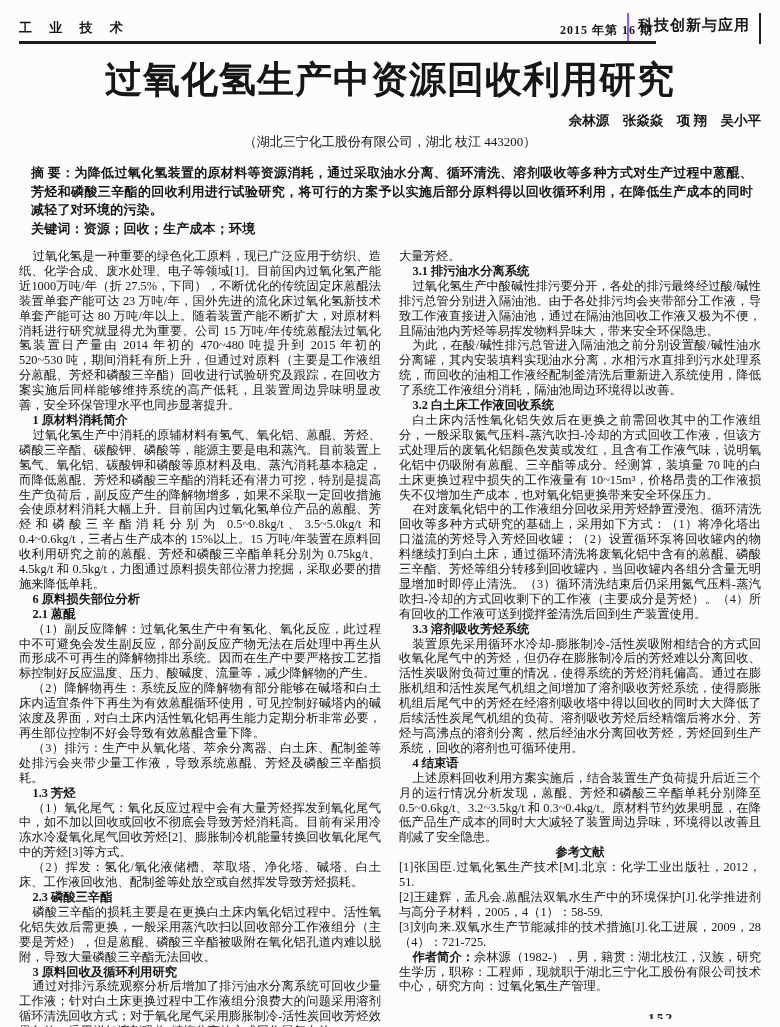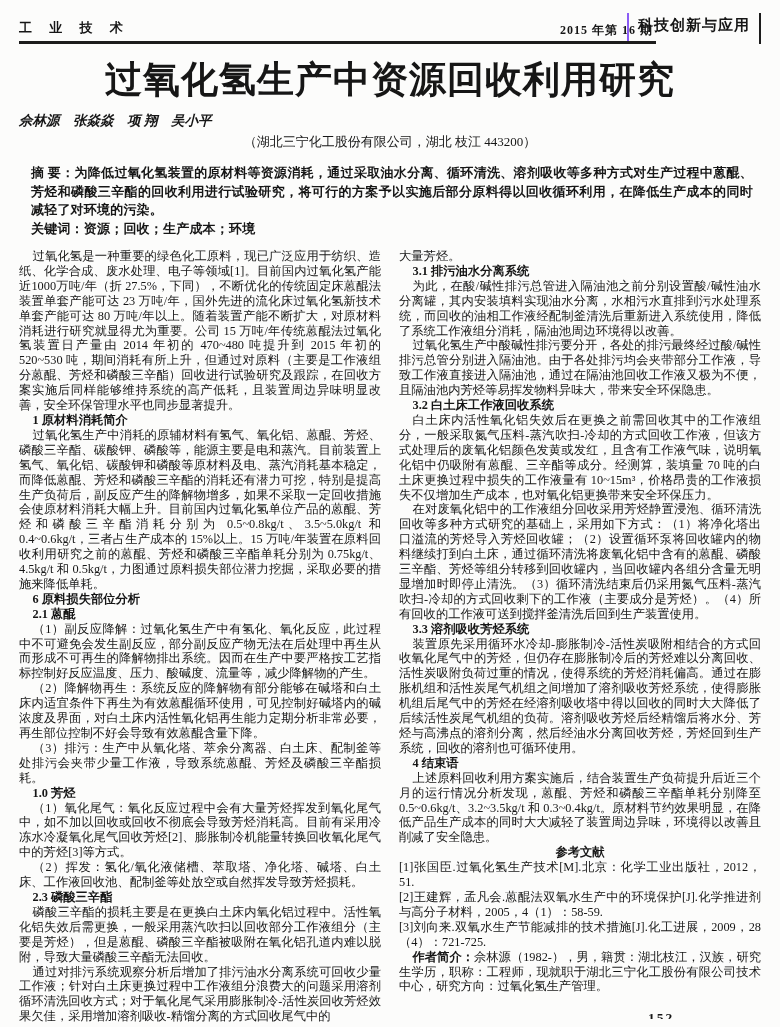--- a/index.html
+++ b/index.html
@@ -25,21 +25,21 @@
     font-family:"Liberation Sans","DejaVu Sans",sans-serif;
     font-size:15px; font-weight:bold; letter-spacing:1px;
   }
   .head-rule { position:absolute; left:0; top:31px; width:637px; height:2.5px; background:#1c1c1c; }
 
   
   .title {
     margin:13px 0 0 0; text-align:center;
     font-size:37px; line-height:42px; font-weight:900; letter-spacing:1px;
   }
-  .authors { margin-top:11px; text-align:left; font-size:13.5px; font-weight:bold;font-style:italic; }
+  .authors { margin-top:11px; text-align:right; font-size:13.5px; font-weight:bold; }
   .affiliation { margin-top:3px; text-align:center; font-size:13px; }
 
   
   .abstract { margin:13px 8px 0 12px; font-size:13px; font-weight:600; line-height:18.5px; text-align:justify; letter-spacing:0.2px; }
   .abstract p { margin:0; }
   .abstract b { font-weight:bold; }
 
   
   .columns { display:flex; gap:18px; margin-top:11px; }
   .col { width:366px; font-size:12.3px; line-height:14.9px; text-align:justify; }
@@ -79,32 +79,33 @@
   <div class="columns">
     <div class="col">
         <p class="blk p">过氧化氢是一种重要的绿色化工原料，现已广泛应用于纺织、造纸、化学合成、废水处理、电子等领域[1]。目前国内过氧化氢产能近1000万吨/年（折 27.5%，下同），不断优化的传统固定床蒽醌法装置单套产能可达 23 万吨/年，国外先进的流化床过氧化氢新技术单套产能可达 80 万吨/年以上。随着装置产能不断扩大，对原材料消耗进行研究就显得尤为重要。公司 15 万吨/年传统蒽醌法过氧化氢装置日产量由 2014 年初的 470~480 吨提升到 2015 年初的 520~530 吨，期间消耗有所上升，但通过对原料（主要是工作液组分蒽醌、芳烃和磷酸三辛酯）回收进行试验研究及跟踪，在回收方案实施后同样能够维持系统的高产低耗，且装置周边异味明显改善，安全环保管理水平也同步显著提升。</p>
         <p class="blk h">1 原材料消耗简介</p>
         <p class="blk p">过氧化氢生产中消耗的原辅材料有氢气、氧化铝、蒽醌、芳烃、磷酸三辛酯、碳酸钾、磷酸等，能源主要是电和蒸汽。目前装置上氢气、氧化铝、碳酸钾和磷酸等原材料及电、蒸汽消耗基本稳定，而降低蒽醌、芳烃和磷酸三辛酯的消耗还有潜力可挖，特别是提高生产负荷后，副反应产生的降解物增多，如果不采取一定回收措施会使原材料消耗大幅上升。目前国内过氧化氢单位产品的蒽醌、芳烃和磷酸三辛酯消耗分别为 0.5~0.8kg/t、3.5~5.0kg/t 和 0.4~0.6kg/t，三者占生产成本的 15%以上。15 万吨/年装置在原料回收利用研究之前的蒽醌、芳烃和磷酸三辛酯单耗分别为 0.75kg/t、4.5kg/t 和 0.5kg/t，力图通过原料损失部位潜力挖掘，采取必要的措施来降低单耗。</p>
         <p class="blk h">6 原料损失部位分析</p>
         <p class="blk h">2.1 蒽醌</p>
         <p class="blk p">（1）副反应降解：过氧化氢生产中有氢化、氧化反应，此过程中不可避免会发生副反应，部分副反应产物无法在后处理中再生从而形成不可再生的降解物排出系统。因而在生产中要严格按工艺指标控制好反应温度、压力、酸碱度、流量等，减少降解物的产生。</p>
         <p class="blk p">（2）降解物再生：系统反应的降解物有部分能够在碱塔和白土床内适宜条件下再生为有效蒽醌循环使用，可见控制好碱塔内的碱浓度及界面，对白土床内活性氧化铝再生能力定期分析非常必要，再生部位控制不好会导致有效蒽醌含量下降。</p>
         <p class="blk p">（3）排污：生产中从氧化塔、萃余分离器、白土床、配制釜等处排污会夹带少量工作液，导致系统蒽醌、芳烃及磷酸三辛酯损耗。</p>
-        <p class="blk h">1.0 芳烃</p>
+        <p class="blk h">1.3 芳烃</p>
         <p class="blk p">（1）氧化尾气：氧化反应过程中会有大量芳烃挥发到氧化尾气中，如不加以回收或回收不彻底会导致芳烃消耗高。目前有采用冷冻水冷凝氧化尾气回收芳烃[2]、膨胀制冷机能量转换回收氧化尾气中的芳烃[3]等方式。</p>
         <p class="blk p">（2）挥发：氢化/氧化液储槽、萃取塔、净化塔、碱塔、白土床、工作液回收池、配制釜等处放空或自然挥发导致芳烃损耗。</p>
         <p class="blk h">2.3 磷酸三辛酯</p>
         <p class="blk p">磷酸三辛酯的损耗主要是在更换白土床内氧化铝过程中。活性氧化铝失效后需更换，一般采用蒸汽吹扫以回收部分工作液组分（主要是芳烃），但是蒽醌、磷酸三辛酯被吸附在氧化铝孔道内难以脱附，导致大量磷酸三辛酯无法回收。</p>
+        <p class="blk h">3 原料回收及循环利用研究</p>
         <p class="blk p">通过对排污系统观察分析后增加了排污油水分离系统可回收少量工作液；针对白土床更换过程中工作液组分浪费大的问题采用溶剂循环清洗回收方式；对于氧化尾气采用膨胀制冷-活性炭回收芳烃效果欠佳，采用增加溶剂吸收-精馏分离的方式回收尾气中的</p>
       </div>
     <div class="col">
         <p class="blk cont">大量芳烃。</p>
         <p class="blk h">3.1 排污油水分离系统</p>
+        <p class="blk p">过氧化氢生产中酸碱性排污要分开，各处的排污最终经过酸/碱性排污总管分别进入隔油池。由于各处排污均会夹带部分工作液，导致工作液直接进入隔油池，通过在隔油池回收工作液又极为不便，且隔油池内芳烃等易挥发物料异味大，带来安全环保隐患。</p>
         <p class="blk p">为此，在酸/碱性排污总管进入隔油池之前分别设置酸/碱性油水分离罐，其内安装填料实现油水分离，水相污水直排到污水处理系统，而回收的油相工作液经配制釜清洗后重新进入系统使用，降低了系统工作液组分消耗，隔油池周边环境得以改善。</p>
-        <p class="blk p">过氧化氢生产中酸碱性排污要分开，各处的排污最终经过酸/碱性排污总管分别进入隔油池。由于各处排污均会夹带部分工作液，导致工作液直接进入隔油池，通过在隔油池回收工作液又极为不便，且隔油池内芳烃等易挥发物料异味大，带来安全环保隐患。</p>
         <p class="blk h">3.2 白土床工作液回收系统</p>
         <p class="blk p">白土床内活性氧化铝失效后在更换之前需回收其中的工作液组分，一般采取氮气压料-蒸汽吹扫-冷却的方式回收工作液，但该方式处理后的废氧化铝颜色发黄或发红，且含有工作液气味，说明氧化铝中仍吸附有蒽醌、三辛酯等成分。经测算，装填量 70 吨的白土床更换过程中损失的工作液量有 10~15m³，价格昂贵的工作液损失不仅增加生产成本，也对氧化铝更换带来安全环保压力。</p>
         <p class="blk p">在对废氧化铝中的工作液组分回收采用芳烃静置浸泡、循环清洗回收等多种方式研究的基础上，采用如下方式：（1）将净化塔出口溢流的芳烃导入芳烃回收罐；（2）设置循环泵将回收罐内的物料继续打到白土床，通过循环清洗将废氧化铝中含有的蒽醌、磷酸三辛酯、芳烃等组分转移到回收罐内，当回收罐内各组分含量无明显增加时即停止清洗。（3）循环清洗结束后仍采用氮气压料-蒸汽吹扫-冷却的方式回收剩下的工作液（主要成分是芳烃）。（4）所有回收的工作液可送到搅拌釜清洗后回到生产装置使用。</p>
         <p class="blk h">3.3 溶剂吸收芳烃系统</p>
         <p class="blk p">装置原先采用循环水冷却-膨胀制冷-活性炭吸附相结合的方式回收氧化尾气中的芳烃，但仍存在膨胀制冷后的芳烃难以分离回收、活性炭吸附负荷过重的情况，使得系统的芳烃消耗偏高。通过在膨胀机组和活性炭尾气机组之间增加了溶剂吸收芳烃系统，使得膨胀机组后尾气中的芳烃在经溶剂吸收塔中得以回收的同时大大降低了后续活性炭尾气机组的负荷。溶剂吸收芳烃后经精馏后将水分、芳烃与高沸点的溶剂分离，然后经油水分离回收芳烃，芳烃回到生产系统，回收的溶剂也可循环使用。</p>
         <p class="blk h">4 结束语</p>
         <p class="blk p">上述原料回收利用方案实施后，结合装置生产负荷提升后近三个月的运行情况分析发现，蒽醌、芳烃和磷酸三辛酯单耗分别降至 0.5~0.6kg/t、3.2~3.5kg/t 和 0.3~0.4kg/t。原材料节约效果明显，在降低产品生产成本的同时大大减轻了装置周边异味，环境得以改善且削减了安全隐患。</p>
         <p class="blk center-h">参考文献</p>
         <p class="blk ref">[1]张国臣.过氧化氢生产技术[M].北京：化学工业出版社，2012，51.</p>
         <p class="blk ref">[2]王建辉，孟凡会.蒽醌法双氧水生产中的环境保护[J].化学推进剂与高分子材料，2005，4（1）：58-59.</p>

